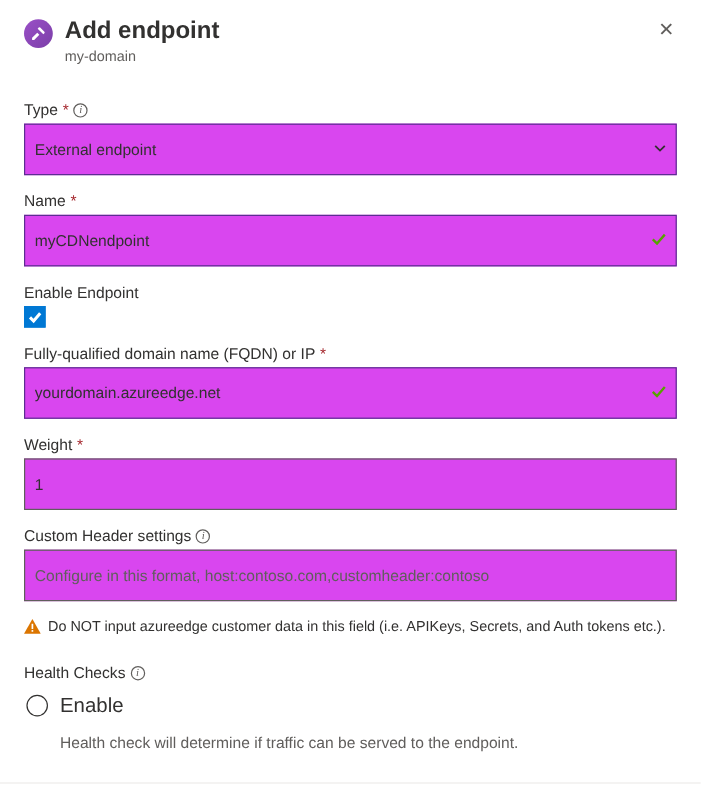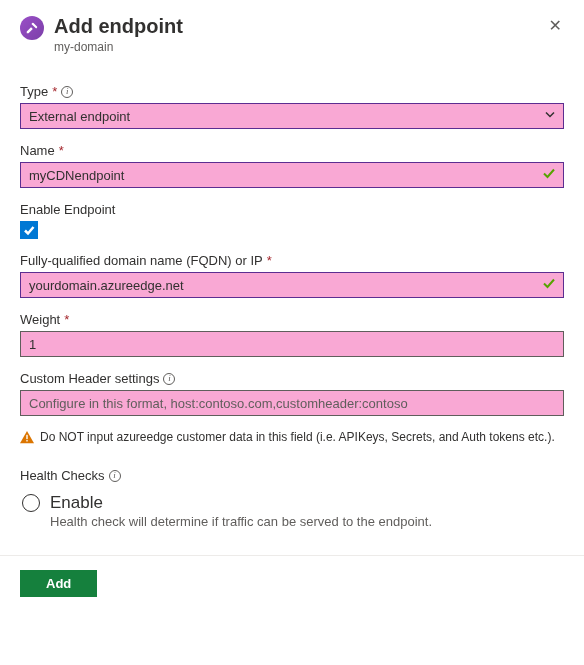--- a/index.html
+++ b/index.html
@@ -30,22 +30,22 @@
   .label { font-size:13px; color:#323130; margin-bottom:4px; display:flex; align-items:center; gap:4px;}
   .req { color:#a4262c; }
   .info-icon {
     display:inline-flex; width:12px; height:12px; border:1px solid #605e5c;
     border-radius:50%; align-items:center; justify-content:center;
     font-size:9px; color:#605e5c; font-style:italic; font-family:Georgia,serif;
     line-height:1;
   }
   .input-wrap { position:relative; }
   .input {
-    width:100%; height:26px; border:1px solid #5c2e91; padding:0 28px 0 8px;
-    font-size:13px; color:#323130; background:#f9a8d4; font-family:inherit;
+    width:100%; height:43px; border:1px solid #5c2e91; padding:0 28px 0 8px;
+    font-size:13px; color:#323130; background:#d946ef; font-family:inherit;
   }
   .input.plain { border-color:#605e5c; }
   .input::placeholder { color:#605e5c; }
   .select-chevron, .check-mark {
     position:absolute; right:8px; top:50%; transform:translateY(-50%);
     pointer-events:none;
   }
   .select-chevron svg { width:12px; height:12px; stroke:#323130; fill:none; stroke-width:1.5; }
   .check-mark svg { width:14px; height:14px; stroke:#57a300; fill:none; stroke-width:2; }
 
@@ -66,21 +66,21 @@
     width:18px; height:18px; border:1px solid #323130; border-radius:50%;
     display:flex; align-items:center; justify-content:center; flex-shrink:0;
     margin-top:1px; cursor:pointer;
   }
   .radio.selected { border-color:#0078d4; }
   .radio.selected::after {
     content:""; width:10px; height:10px; background:#0078d4; border-radius:50%;
   }
   .radio-text { flex:1; }
   .radio-title { font-size:17px; color:#323130; }
-  .radio-desc { font-size:13px; color:#605e5c; margin-top:1px; }
+  .radio-desc { font-size:13px; color:#605e5c; margin-top:13px; }
 
   .highlight-box {
     border:2px solid #e81123;
     padding:4px 6px 6px;
     margin-top:2px;
   }
 
   .footer-divider { border-top:1px solid #edebe9; margin:18px -20px 14px; }
   .add-btn {
     background:#15803d; color:#fff; border:none; padding:6px 26px;

